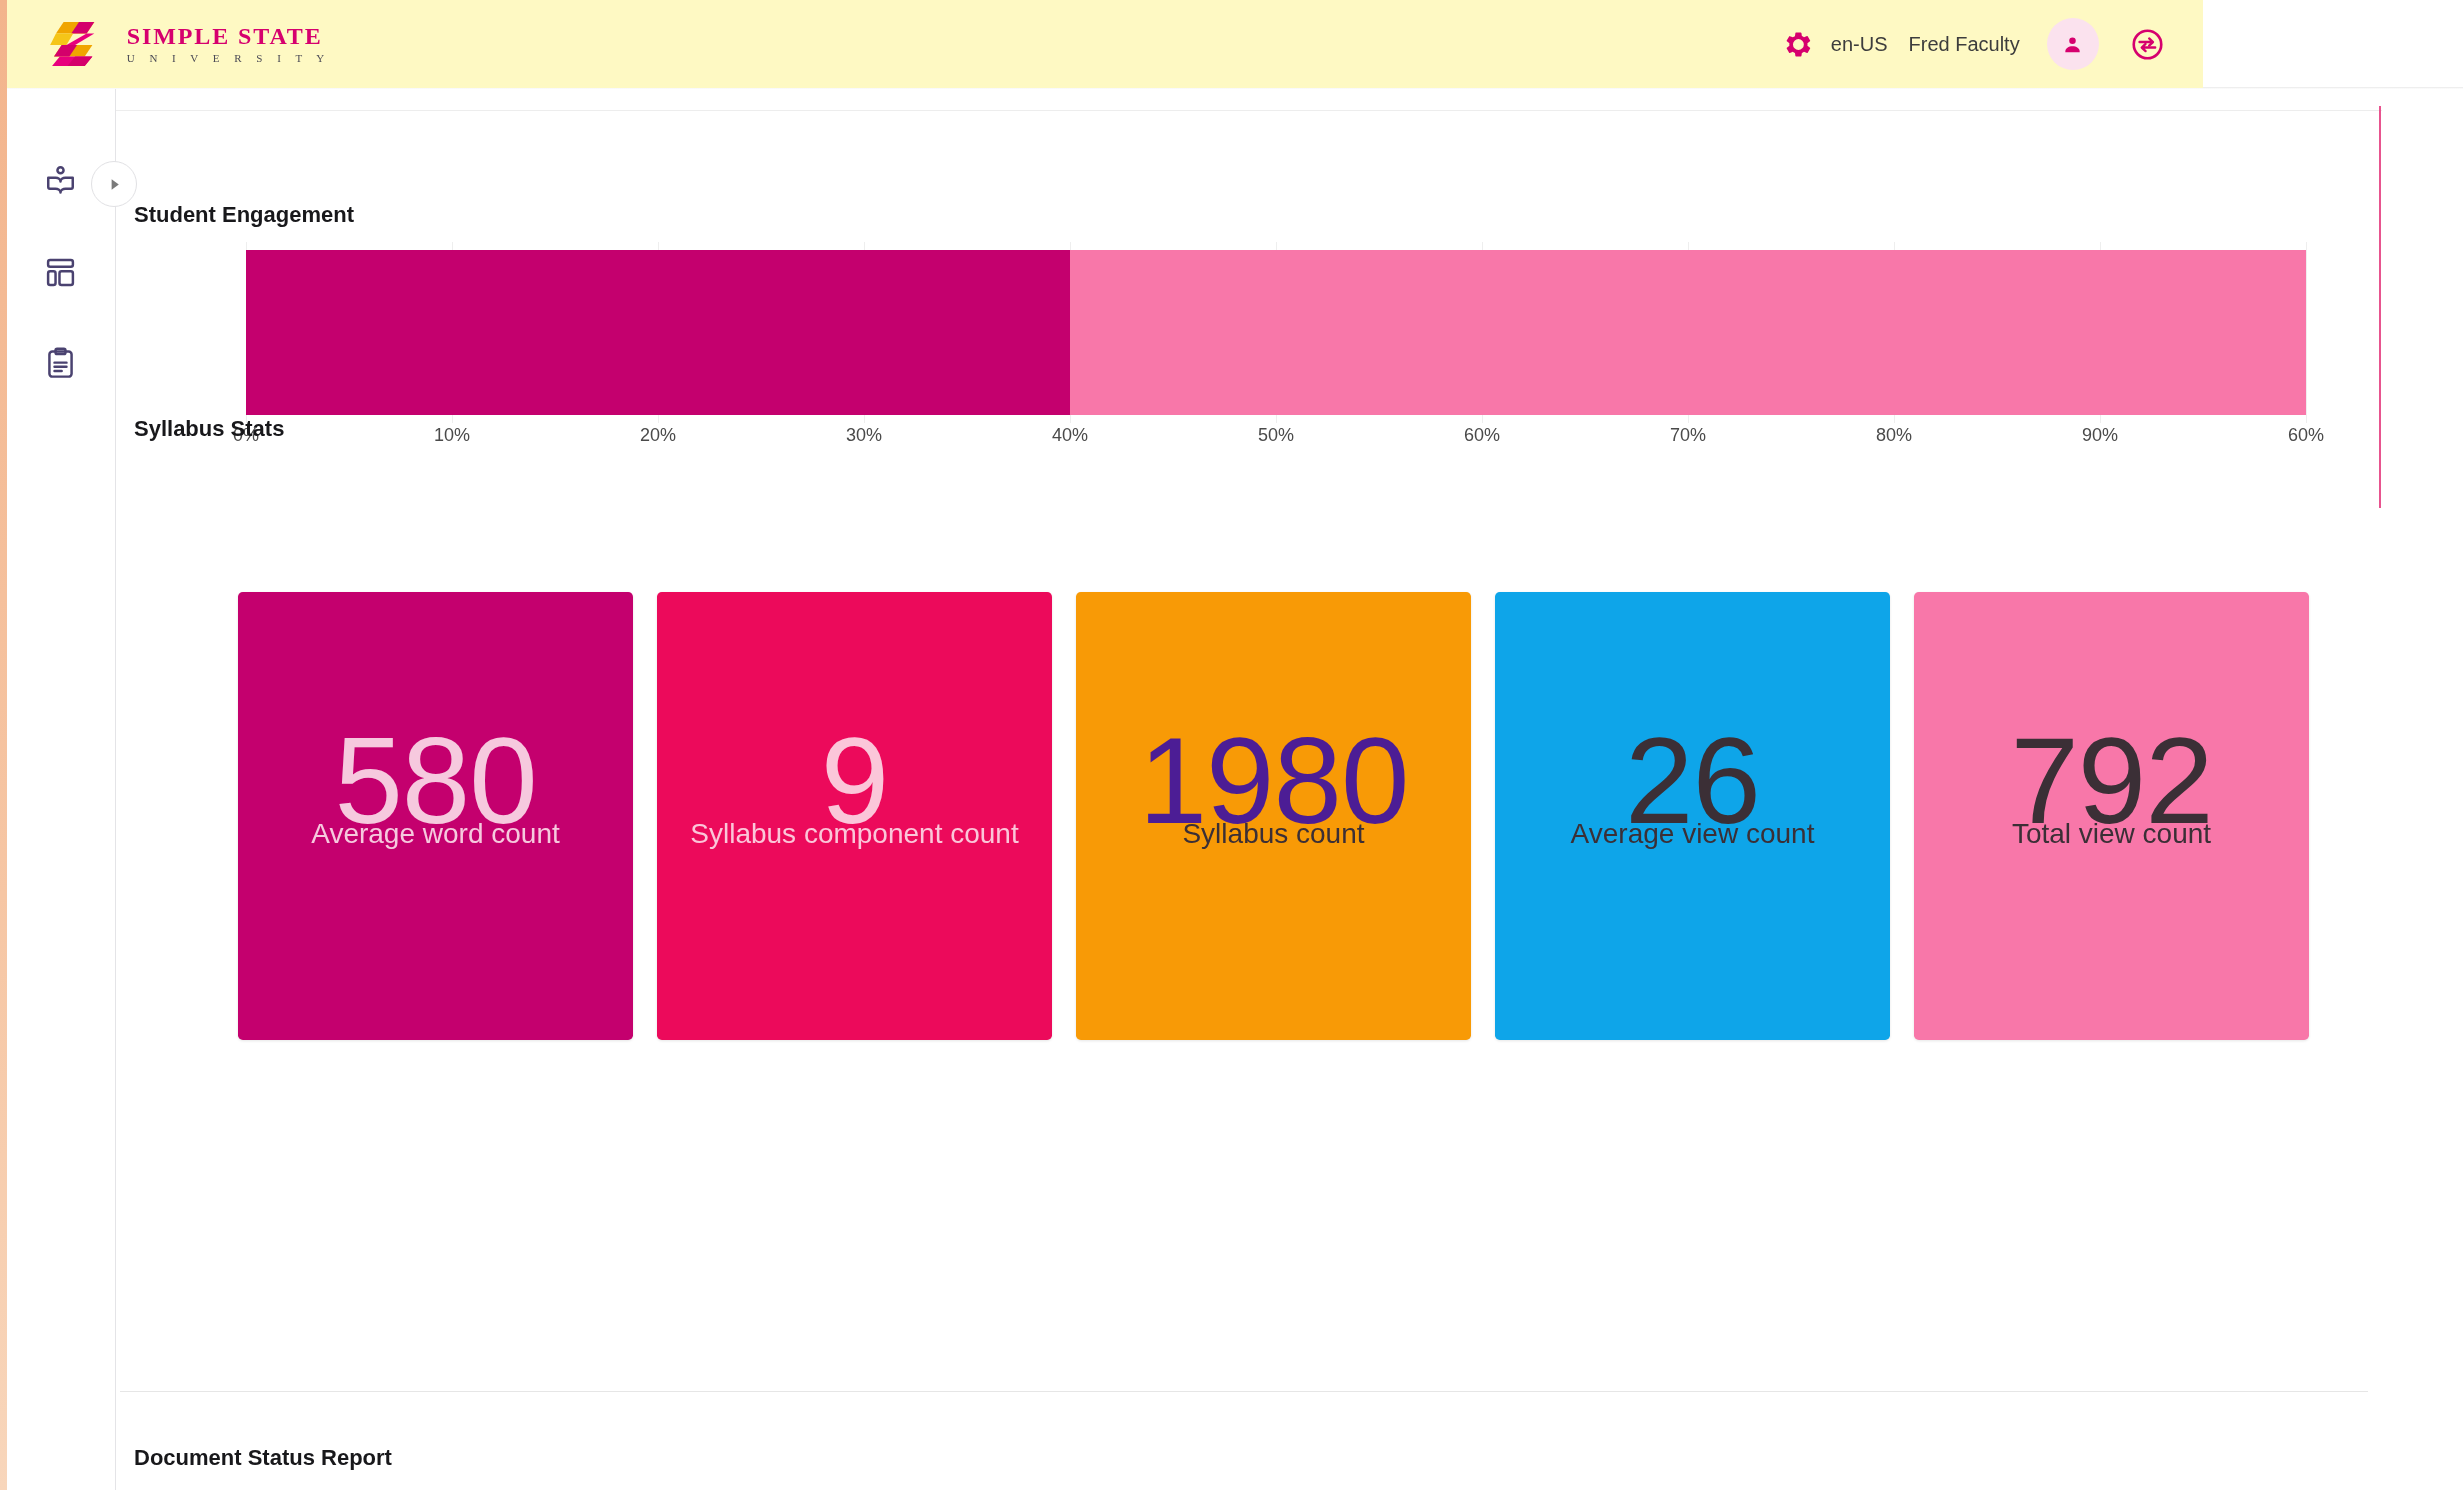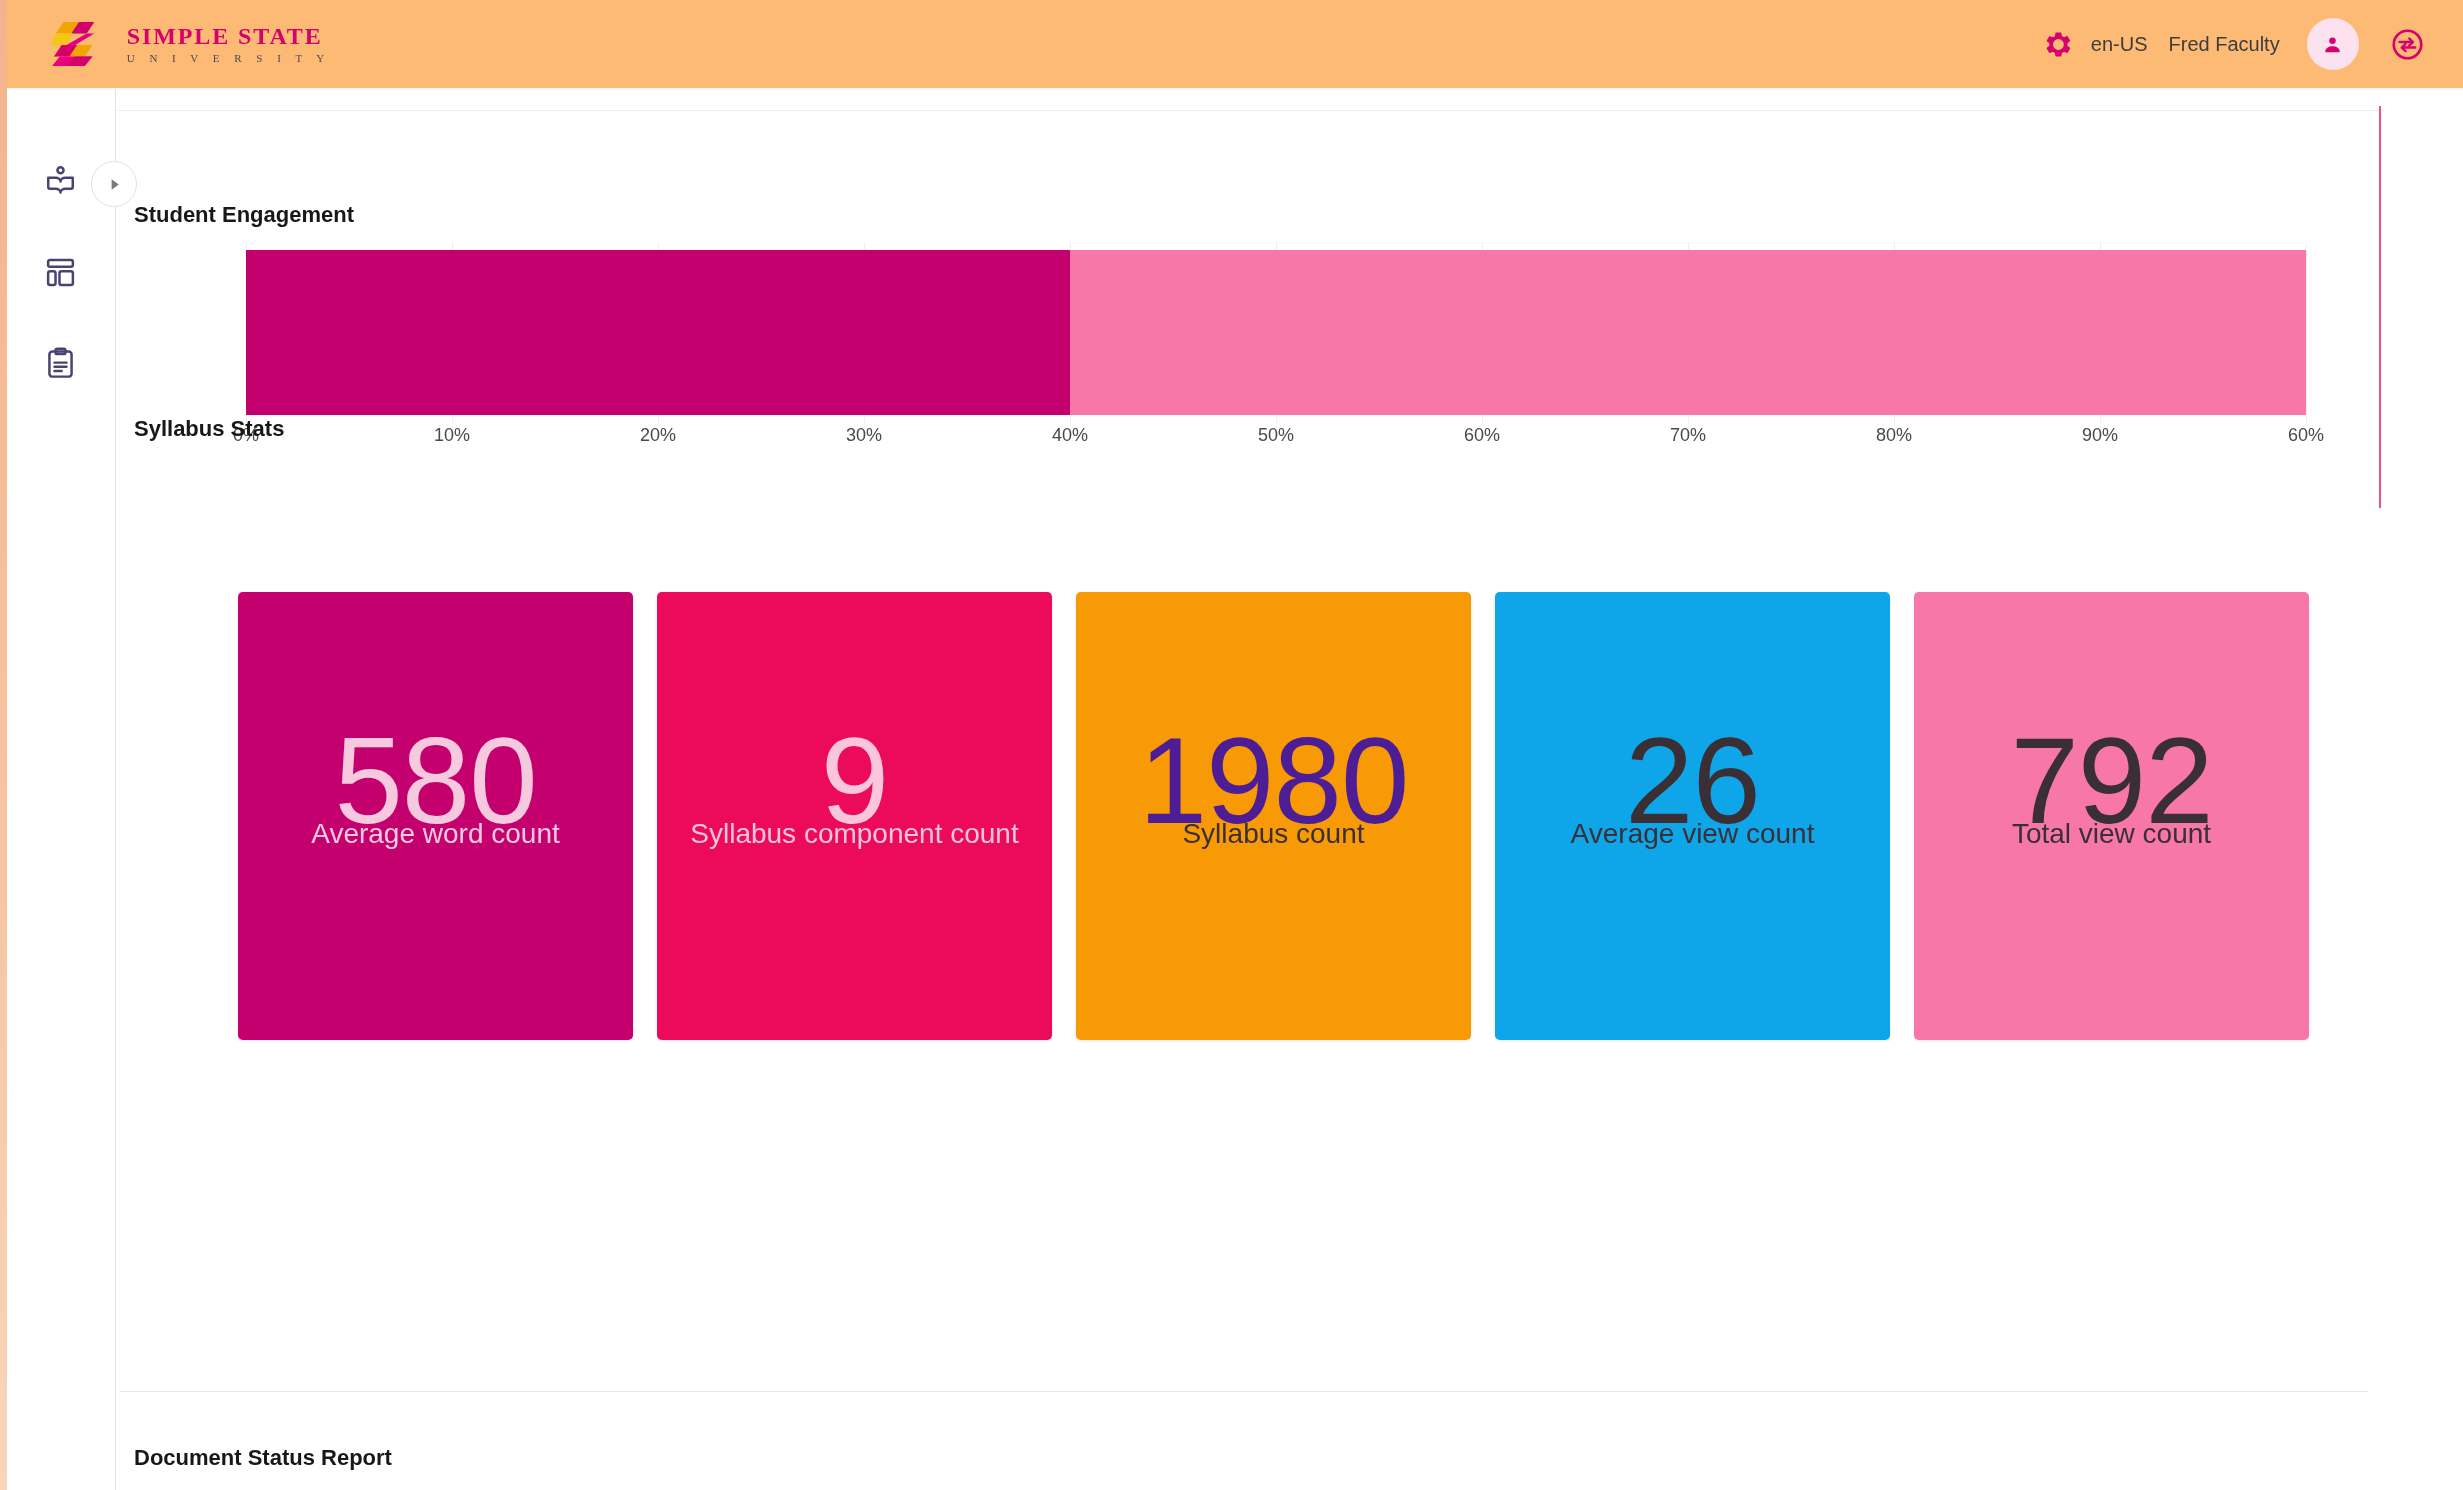--- a/index.html
+++ b/index.html
@@ -17,22 +17,22 @@
     left: 0; top: 0;
     width: 6.7px; height: 1490px;
     background: linear-gradient(to bottom, #f3b48c, #f6c6a4 60%, #f8d6bb);
     z-index: 60;
   }
 
   
   .header {
     position: absolute;
     left: 6.7px; top: 0;
-    width: 2456px; height: 88px;
-    background: #fdba74;
+    width: 2196px; height: 88px;
+    background: #fef9c3;
     display: flex;
     align-items: center;
     z-index: 50;
   }
   .brand {
     display: flex;
     align-items: center;
     margin-left: 43px;
     gap: 21px;
   }

